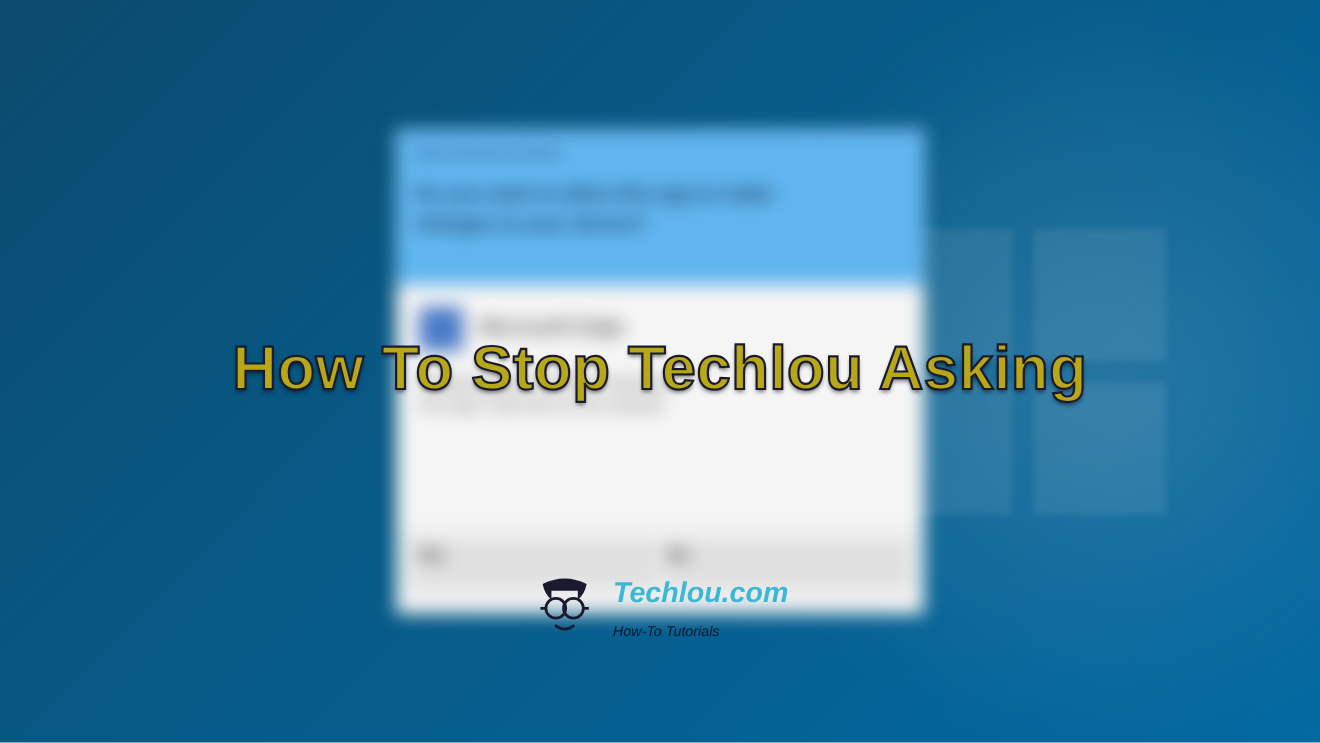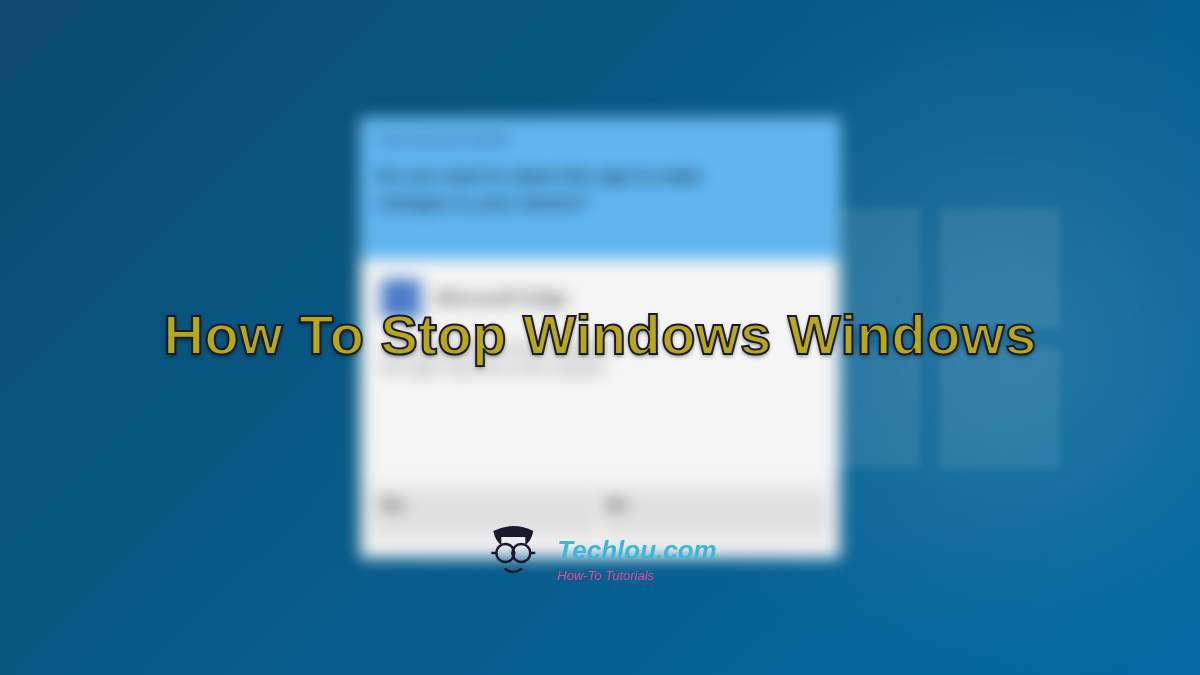--- a/index.html
+++ b/index.html
@@ -121,21 +121,21 @@
       text-shadow: 0 2px 4px rgba(0,0,0,0.5);
     }
     .logo-area {
       position: absolute;
       left: 50%;
       bottom: 92px;
       transform: translateX(-50%);
       text-align: center;
       z-index: 11;
       display: flex;
-      align-items: flex-end;
+      align-items: flex-start;
       gap: 14px;
     }
     .logo-face {
       width: 60px;
       height: 60px;
       position: relative;
     }
     .logo-face svg {
       width: 100%;
       height: 100%;
@@ -144,23 +144,23 @@
       text-align: left;
     }
     .brand {
       font-size: 26px;
       font-weight: 600;
       color: #3cb8d6;
       font-style: italic;
     }
     .tagline {
       font-size: 13px;
-      color: #ec4899;
+      color: #0f172a;
       font-style: italic;
-      margin-top: 2px;
+      margin-top: 12px;
     }
   </style>
 </head>
 <body>
 
 <div class="bg-light"></div>
 
 <div class="windows-squares">
   <div></div>
     <div></div>
@@ -186,21 +186,21 @@
       <div>File origin: Hard drive on this computer</div>
     </div>
   </div>
   <div class="uac-buttons">
     <div class="uac-btn"><span>Yes</span></div>
     <div class="uac-btn"><span>No</span></div>
   </div>
 </div>
 
 <div class="headline">
-  <span>How To Stop Windows Windows</span><br>
+  <span>How To Stop Techlou Asking</span><br>
 </div>
 
 <div class="logo-area">
   <div class="logo-face">
     <svg viewBox="0 0 60 60">
       <path d="M10 8 Q30 -2 50 8 Q48 18 42 22 L42 14 L18 14 L18 22 Q12 18 10 8 Z" fill="#1a1a2e"></path>
       <circle cx="22" cy="30" r="9" fill="none" stroke="#1a1a2e" stroke-width="2.5"></circle>
       <circle cx="38" cy="30" r="9" fill="none" stroke="#1a1a2e" stroke-width="2.5"></circle>
       <line x1="31" y1="30" x2="29" y2="30" stroke="#1a1a2e" stroke-width="2.5"></line>
       <line x1="13" y1="30" x2="8" y2="30" stroke="#1a1a2e" stroke-width="2.5"></line>

